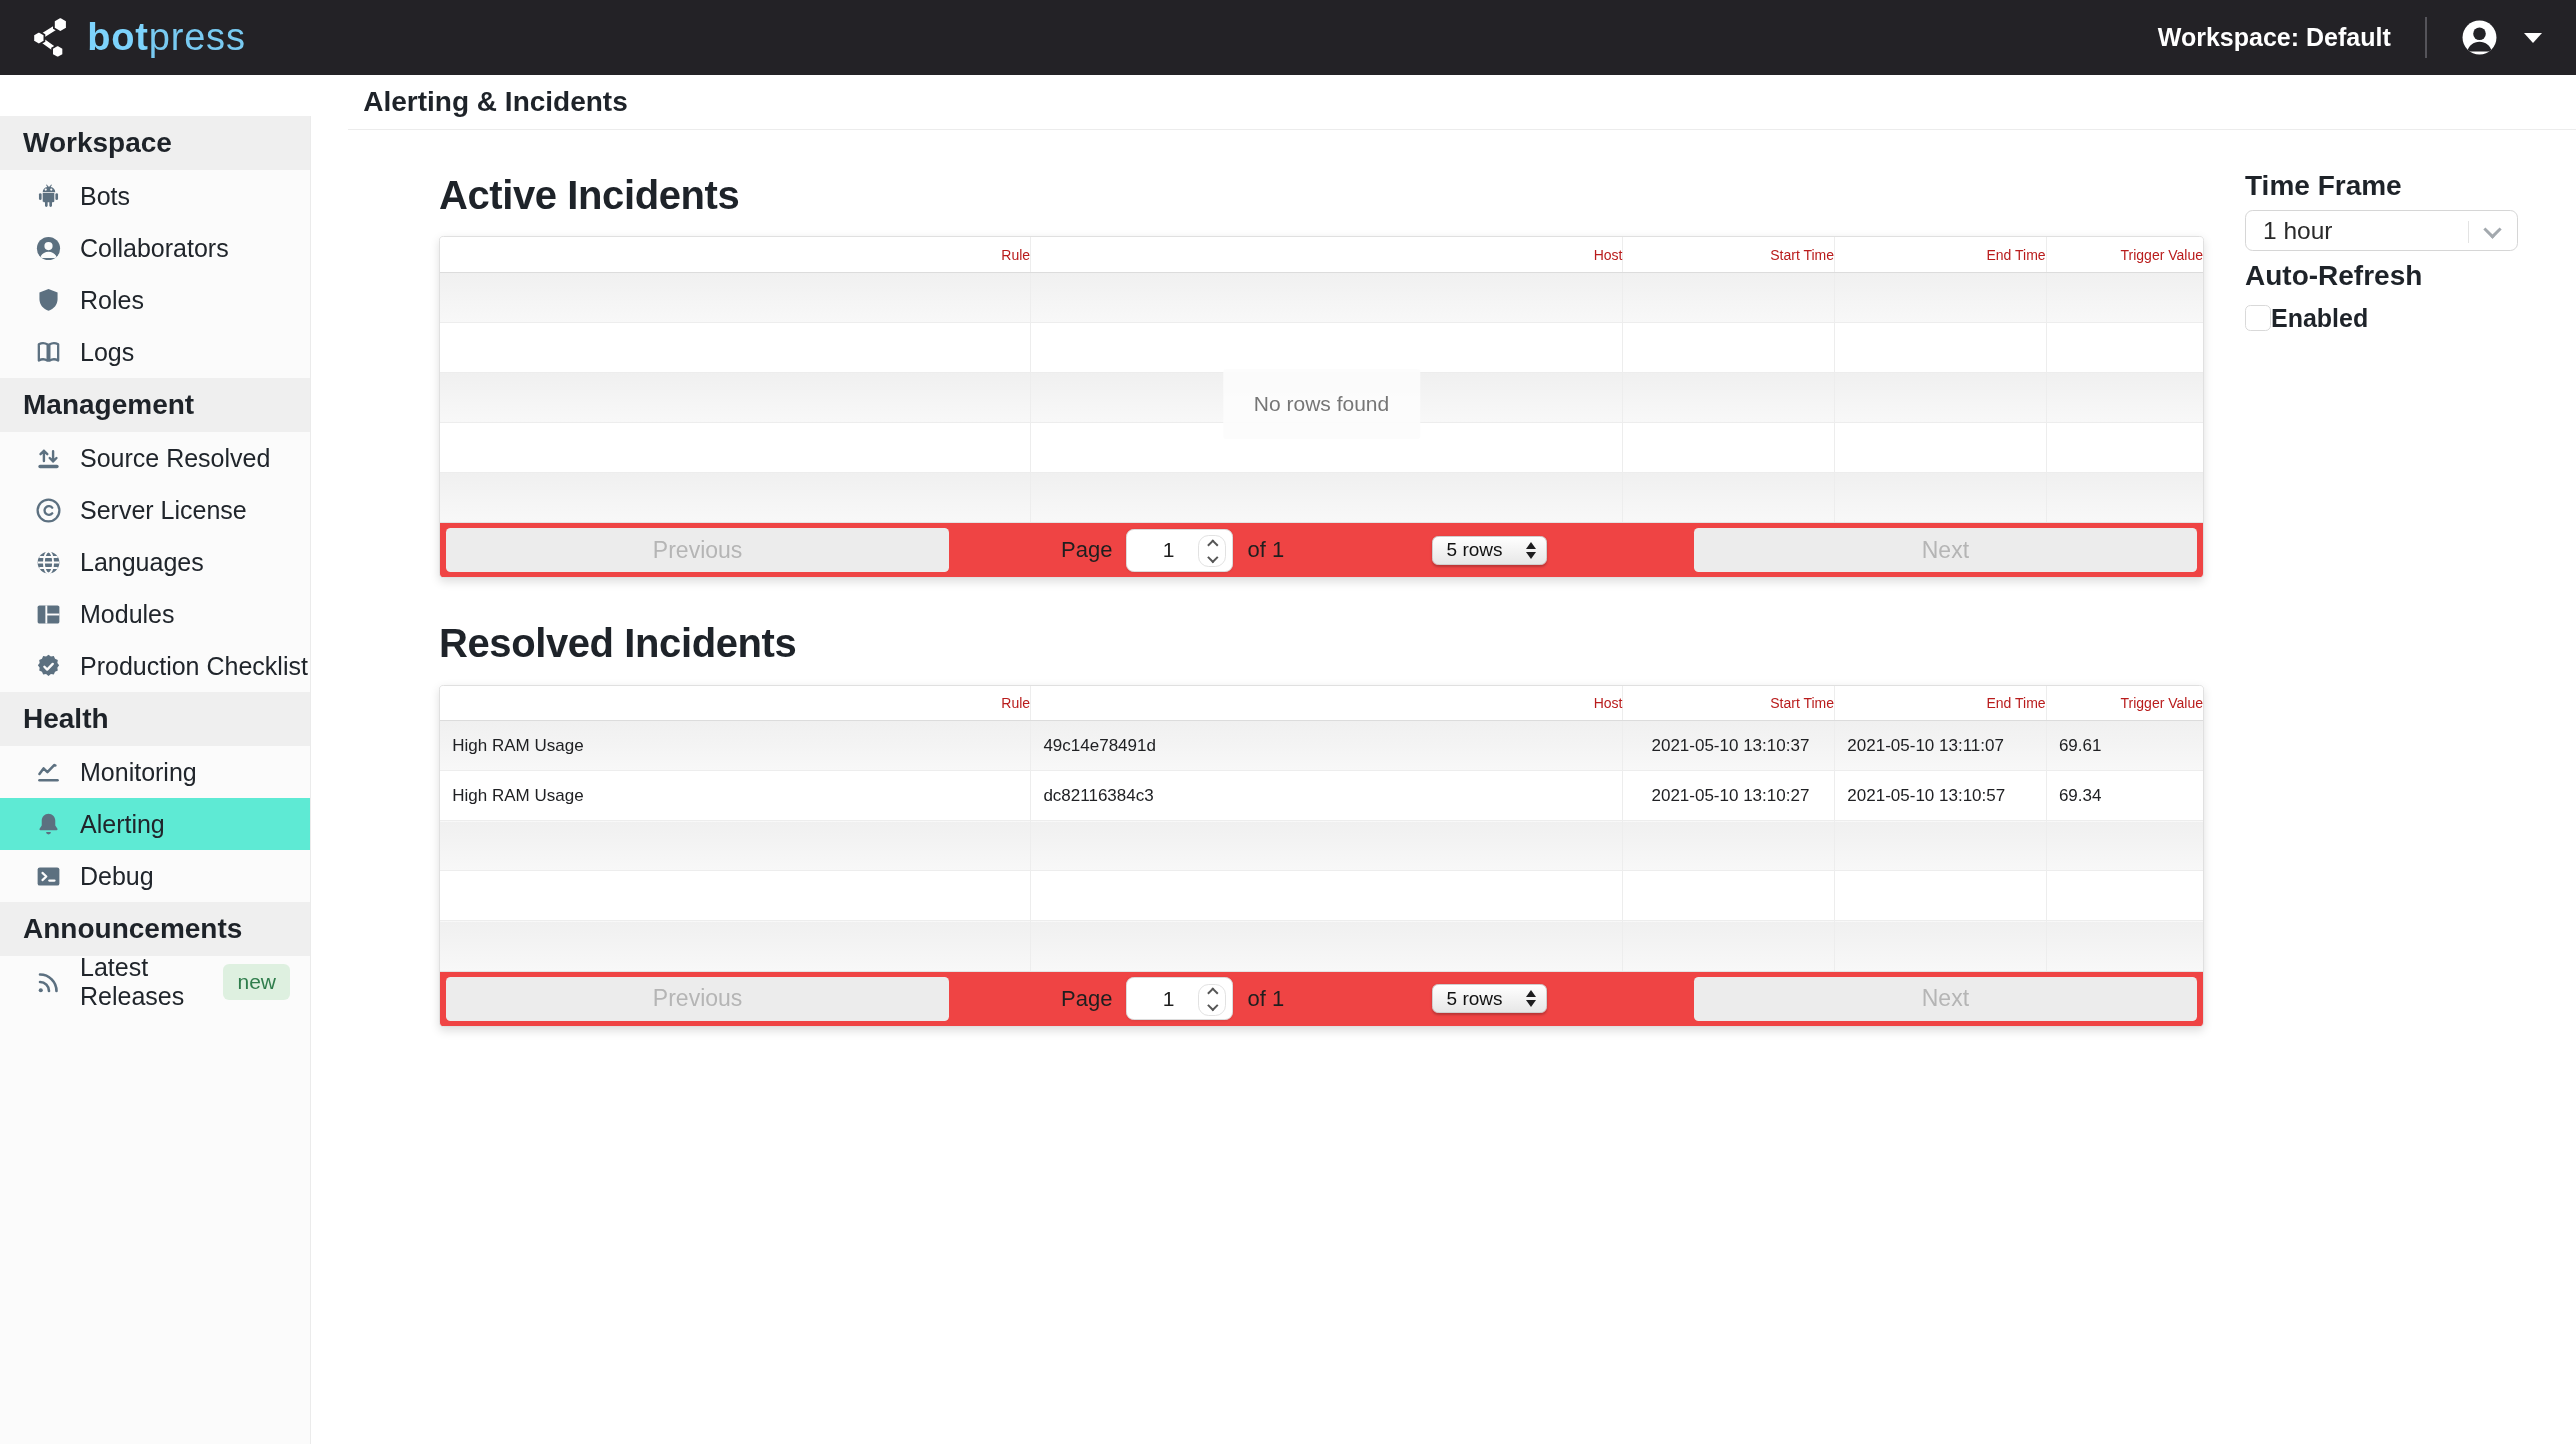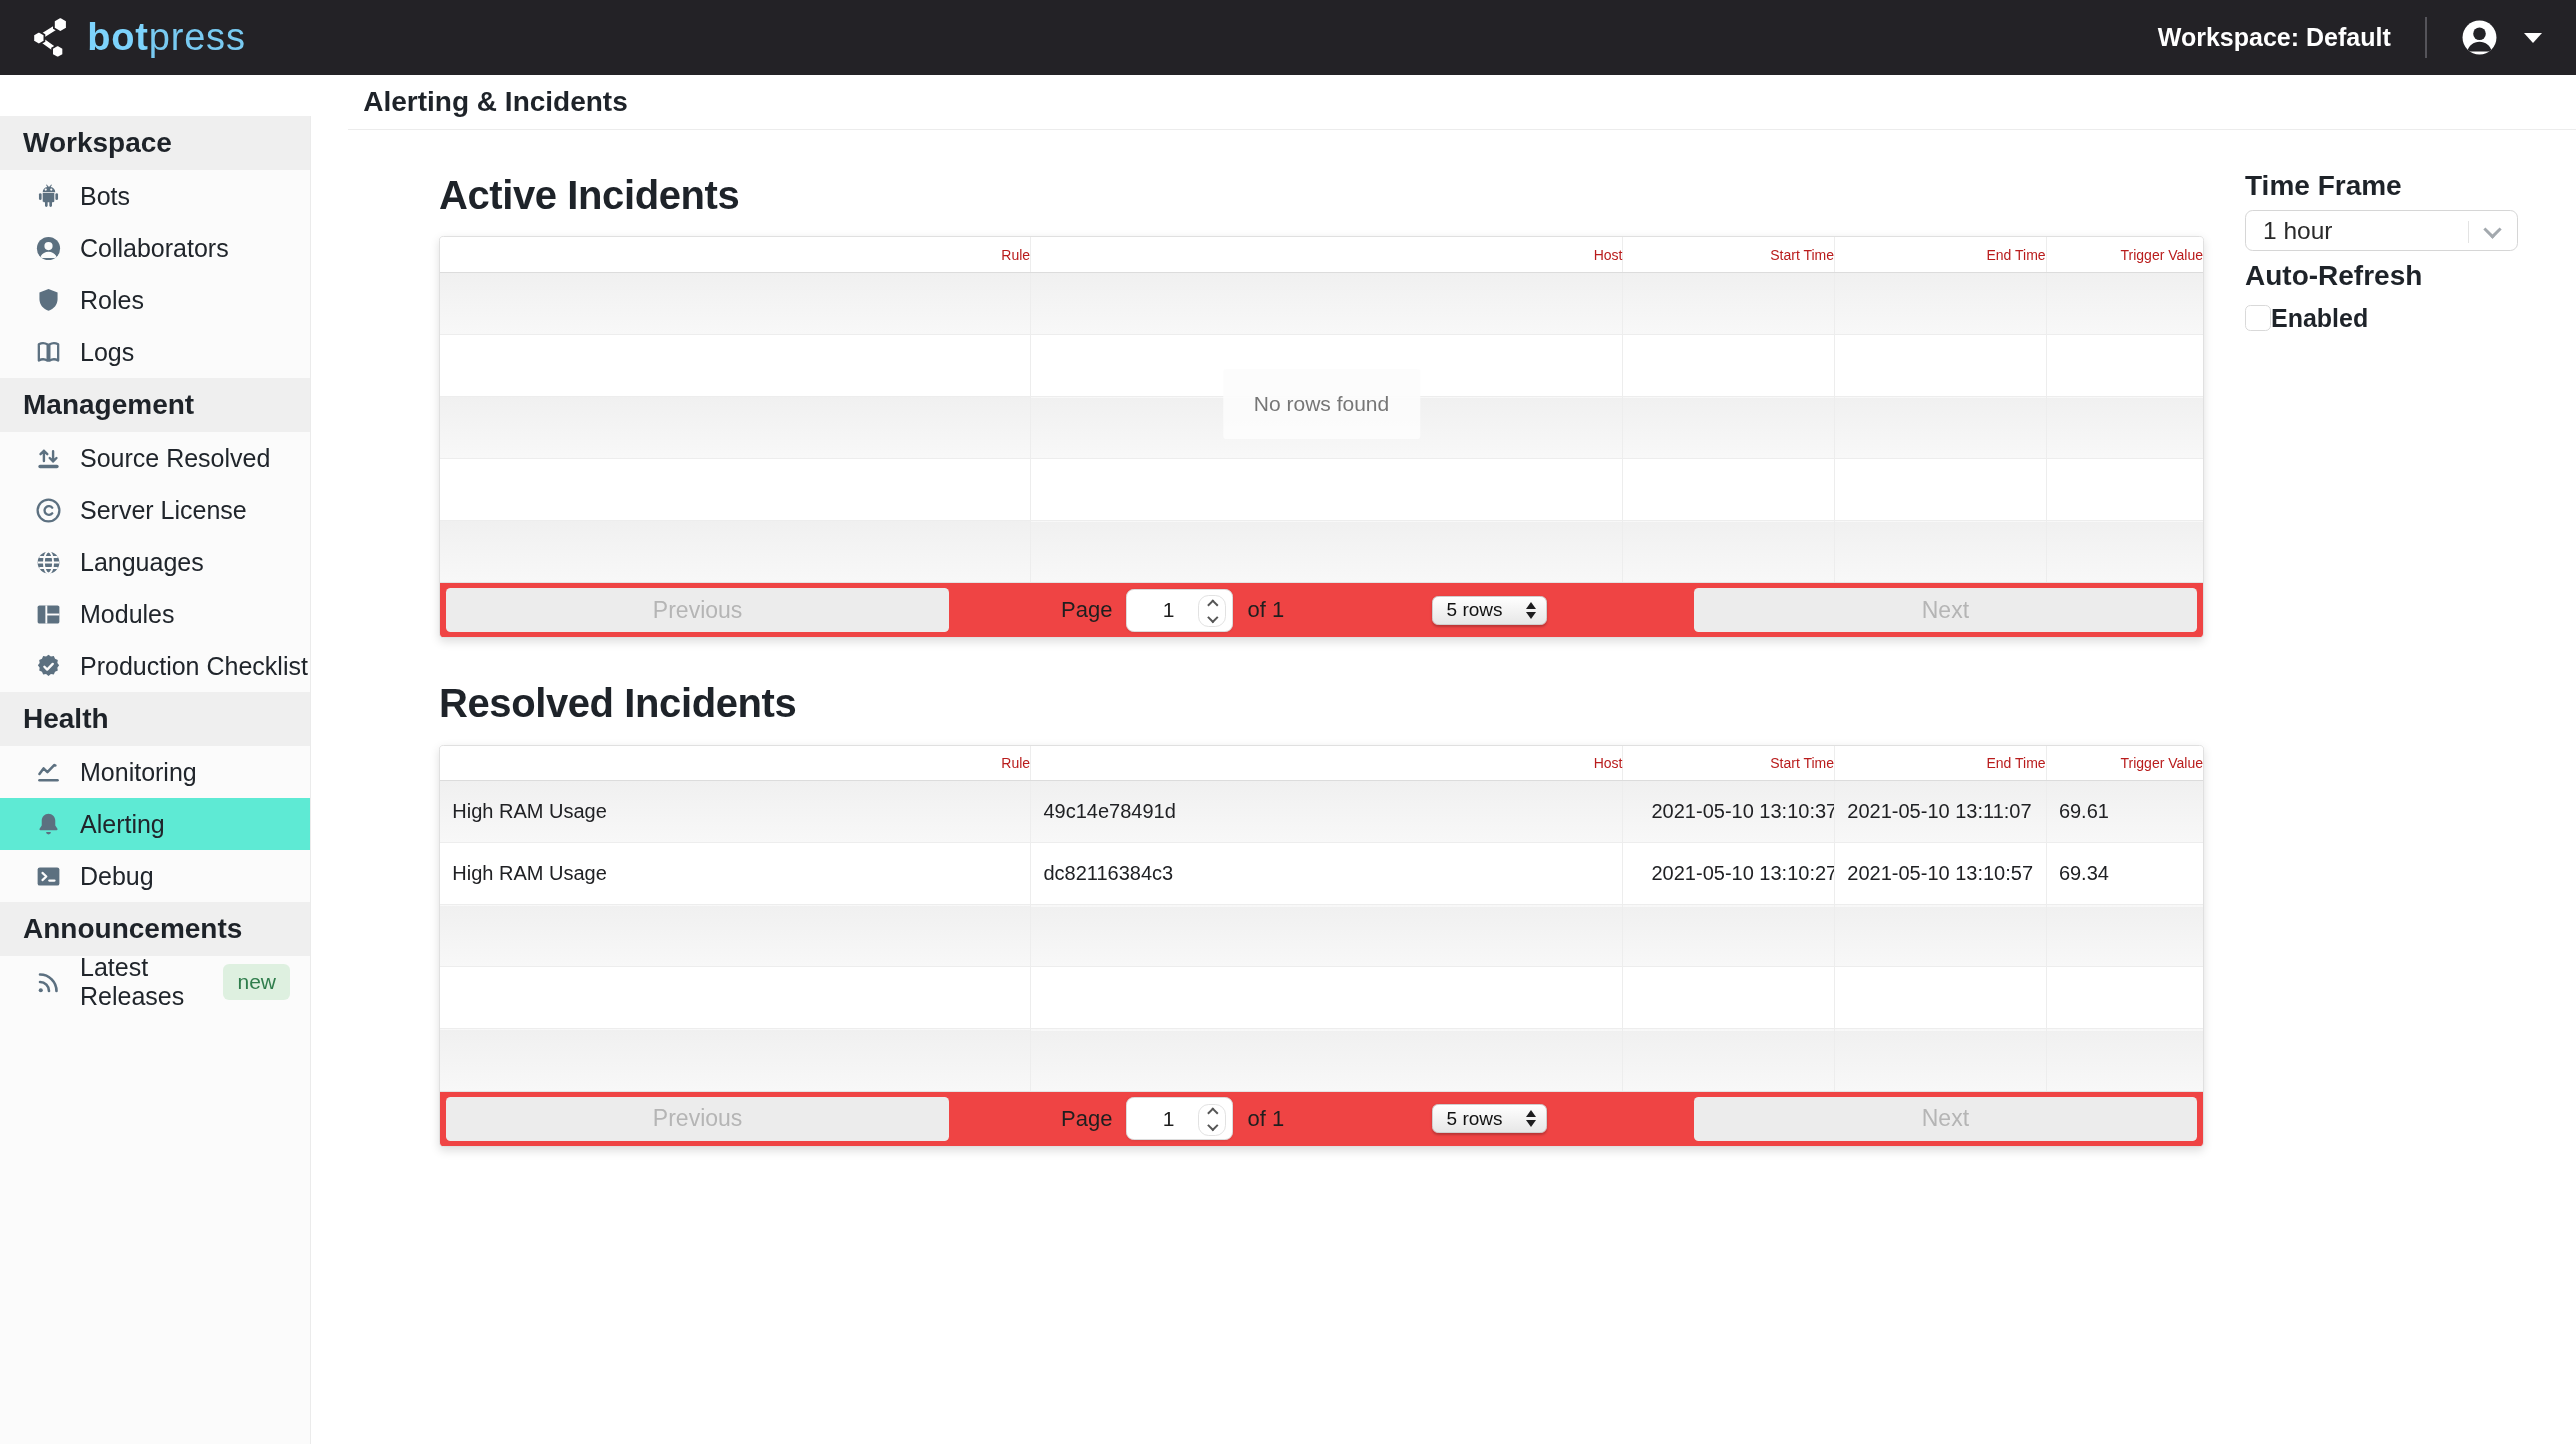--- a/index.html
+++ b/index.html
@@ -75,21 +75,21 @@
   }
   table { width: 100%; border-collapse: collapse; table-layout: fixed; }
   thead th {
     height: 35px; background: #fff;
     font-size: 14px; font-weight: 400; color: #b91c1c; text-align: right;
     border-bottom: 1.5px solid #dcdcdc;
   }
   thead th + th, tbody td + td { border-left: 1.5px solid #ededed; }
   tbody tr + tr { border-top: 1.5px solid #ededed; }
   tbody td {
-    height: 62px; font-size: 20px; color: #202124;
+    height: 50px; font-size: 17px; color: #202124;
     padding-left: 12.3px; overflow: hidden; white-space: nowrap;
   }
   tbody td.t-pad { padding-left: 28px; }
   tbody tr.stripe { background: linear-gradient(#f0f0f0, #f8f8f8); }
   .empty-box {
     position: absolute; left: 50%; top: 167px; transform: translate(-50%, -50%);
     background: rgba(252,252,252,0.92); padding: 23px 31px; border-radius: 3.1px;
     font-size: 21px; color: #767676;
   }
 

